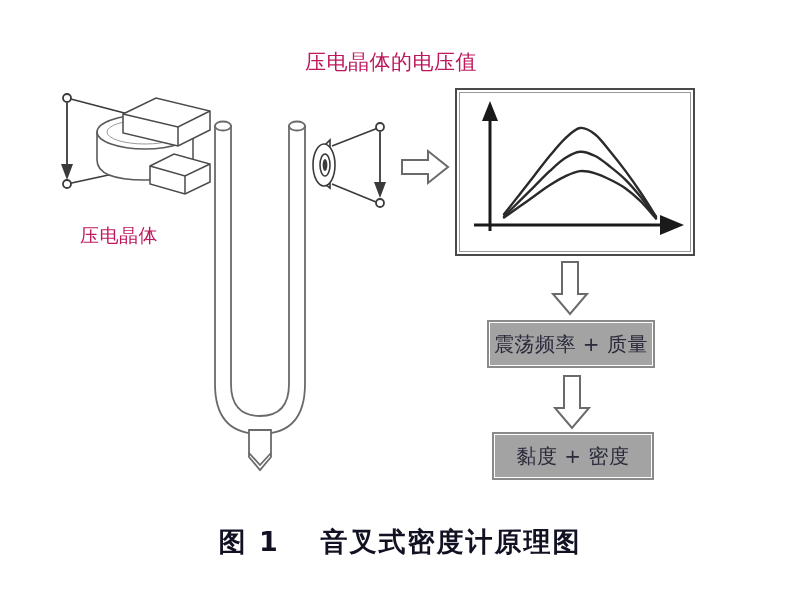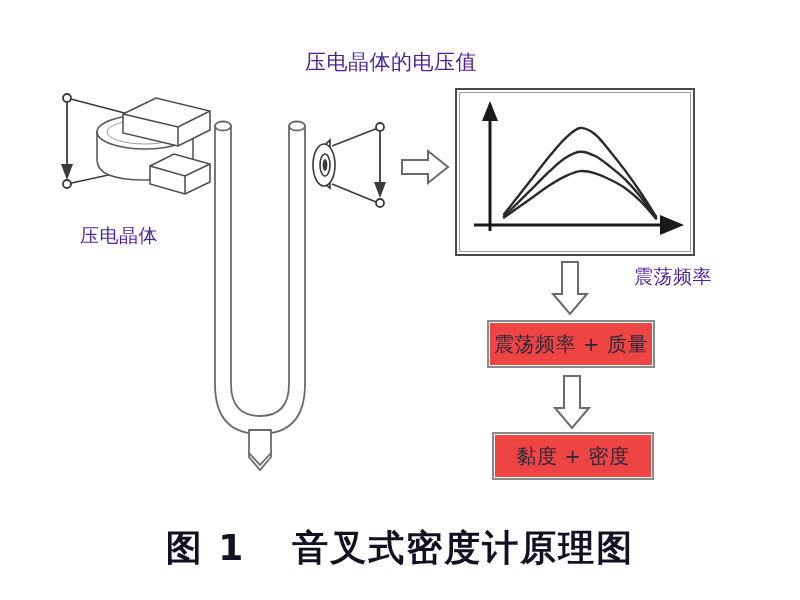--- a/index.html
+++ b/index.html
@@ -13,21 +13,21 @@
     font-family: "DejaVu Sans", "Liberation Sans", sans-serif;
     color: #1a1a2e;
     overflow: hidden;
   }
   #stage { position: absolute; inset: 0; }
 
   .abs { position: absolute; }
 
   .cn {
     font-family: "DejaVu Sans", "Liberation Sans", sans-serif;
-    color: #4c1d95;
+    color: #be185d;
     white-space: nowrap;
     letter-spacing: 0.5px;
   }
 
   
   #voltage-title {
     left: 305px; top: 48px;
     font-size: 21px;
   }
 
@@ -63,21 +63,21 @@
   #chart-panel .inner {
     width: 100%; height: 100%;
     border: 1px solid #9a9a9a;
     position: relative;
     background: #fff;
   }
 
   
   .pbox {
     border: 2px solid #8a8a8a;
-    background: #ef4444;
+    background: #a3a3a3;
     display: flex;
     align-items: center;
     justify-content: center;
     font-size: 20px;
     color: #2a2a3a;
     box-shadow: inset 0 0 0 1px #ffffff;
   }
   #box-freq-mass {
     left: 487px; top: 320px;
     width: 168px; height: 48px;
@@ -85,21 +85,21 @@
   #box-visc-dens {
     left: 492px; top: 432px;
     width: 162px; height: 48px; text-align: right;
   }
 
   
   #caption {
     left: 0; top: 524px;
     width: 800px;
     text-align: center;
-    font-size: 36px;
+    font-size: 27px;
     font-weight: bold;
     color: #111122;
     letter-spacing: 2px;
   }
   #caption .gap { display: inline-block; width: 18px; }
 
   svg { display: block; overflow: visible; }
 </style>
 </head>
 <body>
@@ -223,21 +223,20 @@
 
         <g id="curves" fill="none" stroke="#2a2a2a" stroke-width="2.4" stroke-linecap="round" stroke-linejoin="round">
             <path d="M44.00,121.36 C46.53,118.12 54.13,108.40 59.20,101.92 C64.27,95.44 69.33,88.96 74.40,82.48 C79.47,76.00 84.53,69.16 89.60,63.04 C94.67,56.92 99.73,50.44 104.80,45.76 C109.87,41.08 114.93,35.68 120.00,34.96 C125.07,34.24 130.13,37.48 135.20,41.44 C140.27,45.40 145.33,52.60 150.40,58.72 C155.47,64.84 160.53,71.32 165.60,78.16 C170.67,85.00 175.73,92.20 180.80,99.76 C185.87,107.32 193.47,119.56 196.00,123.52"></path>
             <path d="M44.00,123.52 C46.53,121.00 54.13,113.44 59.20,108.40 C64.27,103.36 69.33,98.32 74.40,93.28 C79.47,88.24 84.53,82.84 89.60,78.16 C94.67,73.48 99.73,68.44 104.80,65.20 C109.87,61.96 114.93,59.08 120.00,58.72 C125.07,58.36 130.13,60.52 135.20,63.04 C140.27,65.56 145.33,69.88 150.40,73.84 C155.47,77.80 160.53,81.76 165.60,86.80 C170.67,91.84 175.73,97.78 180.80,104.08 C185.87,110.38 193.47,121.18 196.00,124.60"></path>
             <path d="M44.00,124.60 C46.53,122.80 54.13,117.40 59.20,113.80 C64.27,110.20 69.33,106.60 74.40,103.00 C79.47,99.40 84.53,95.44 89.60,92.20 C94.67,88.96 99.73,85.90 104.80,83.56 C109.87,81.22 114.93,78.70 120.00,78.16 C125.07,77.62 130.13,78.88 135.20,80.32 C140.27,81.76 145.33,84.28 150.40,86.80 C155.47,89.32 160.53,91.84 165.60,95.44 C170.67,99.04 175.73,103.36 180.80,108.40 C185.87,113.44 193.47,122.80 196.00,125.68"></path>
           </g>
       </svg>
     </div>
   </div>
 
-  <div class="abs cn" id="freq-label">震荡频率</div>
 
   <div class="abs" style="left:550px; top:262px; width:40px; height:54px;">
     <svg width="40" height="54" viewBox="0 0 40 54">
       <path d="M12,0 L12,32 L3,32 L20,52 L37,32 L28,32 L28,0 Z" fill="#ffffff" stroke="#6a6a6a" stroke-width="2"></path>
     </svg>
   </div>
 
   <div class="abs pbox cn" id="box-freq-mass">震荡频率 + 质量</div>
 
   <div class="abs" style="left:552px; top:376px; width:40px; height:54px;">

